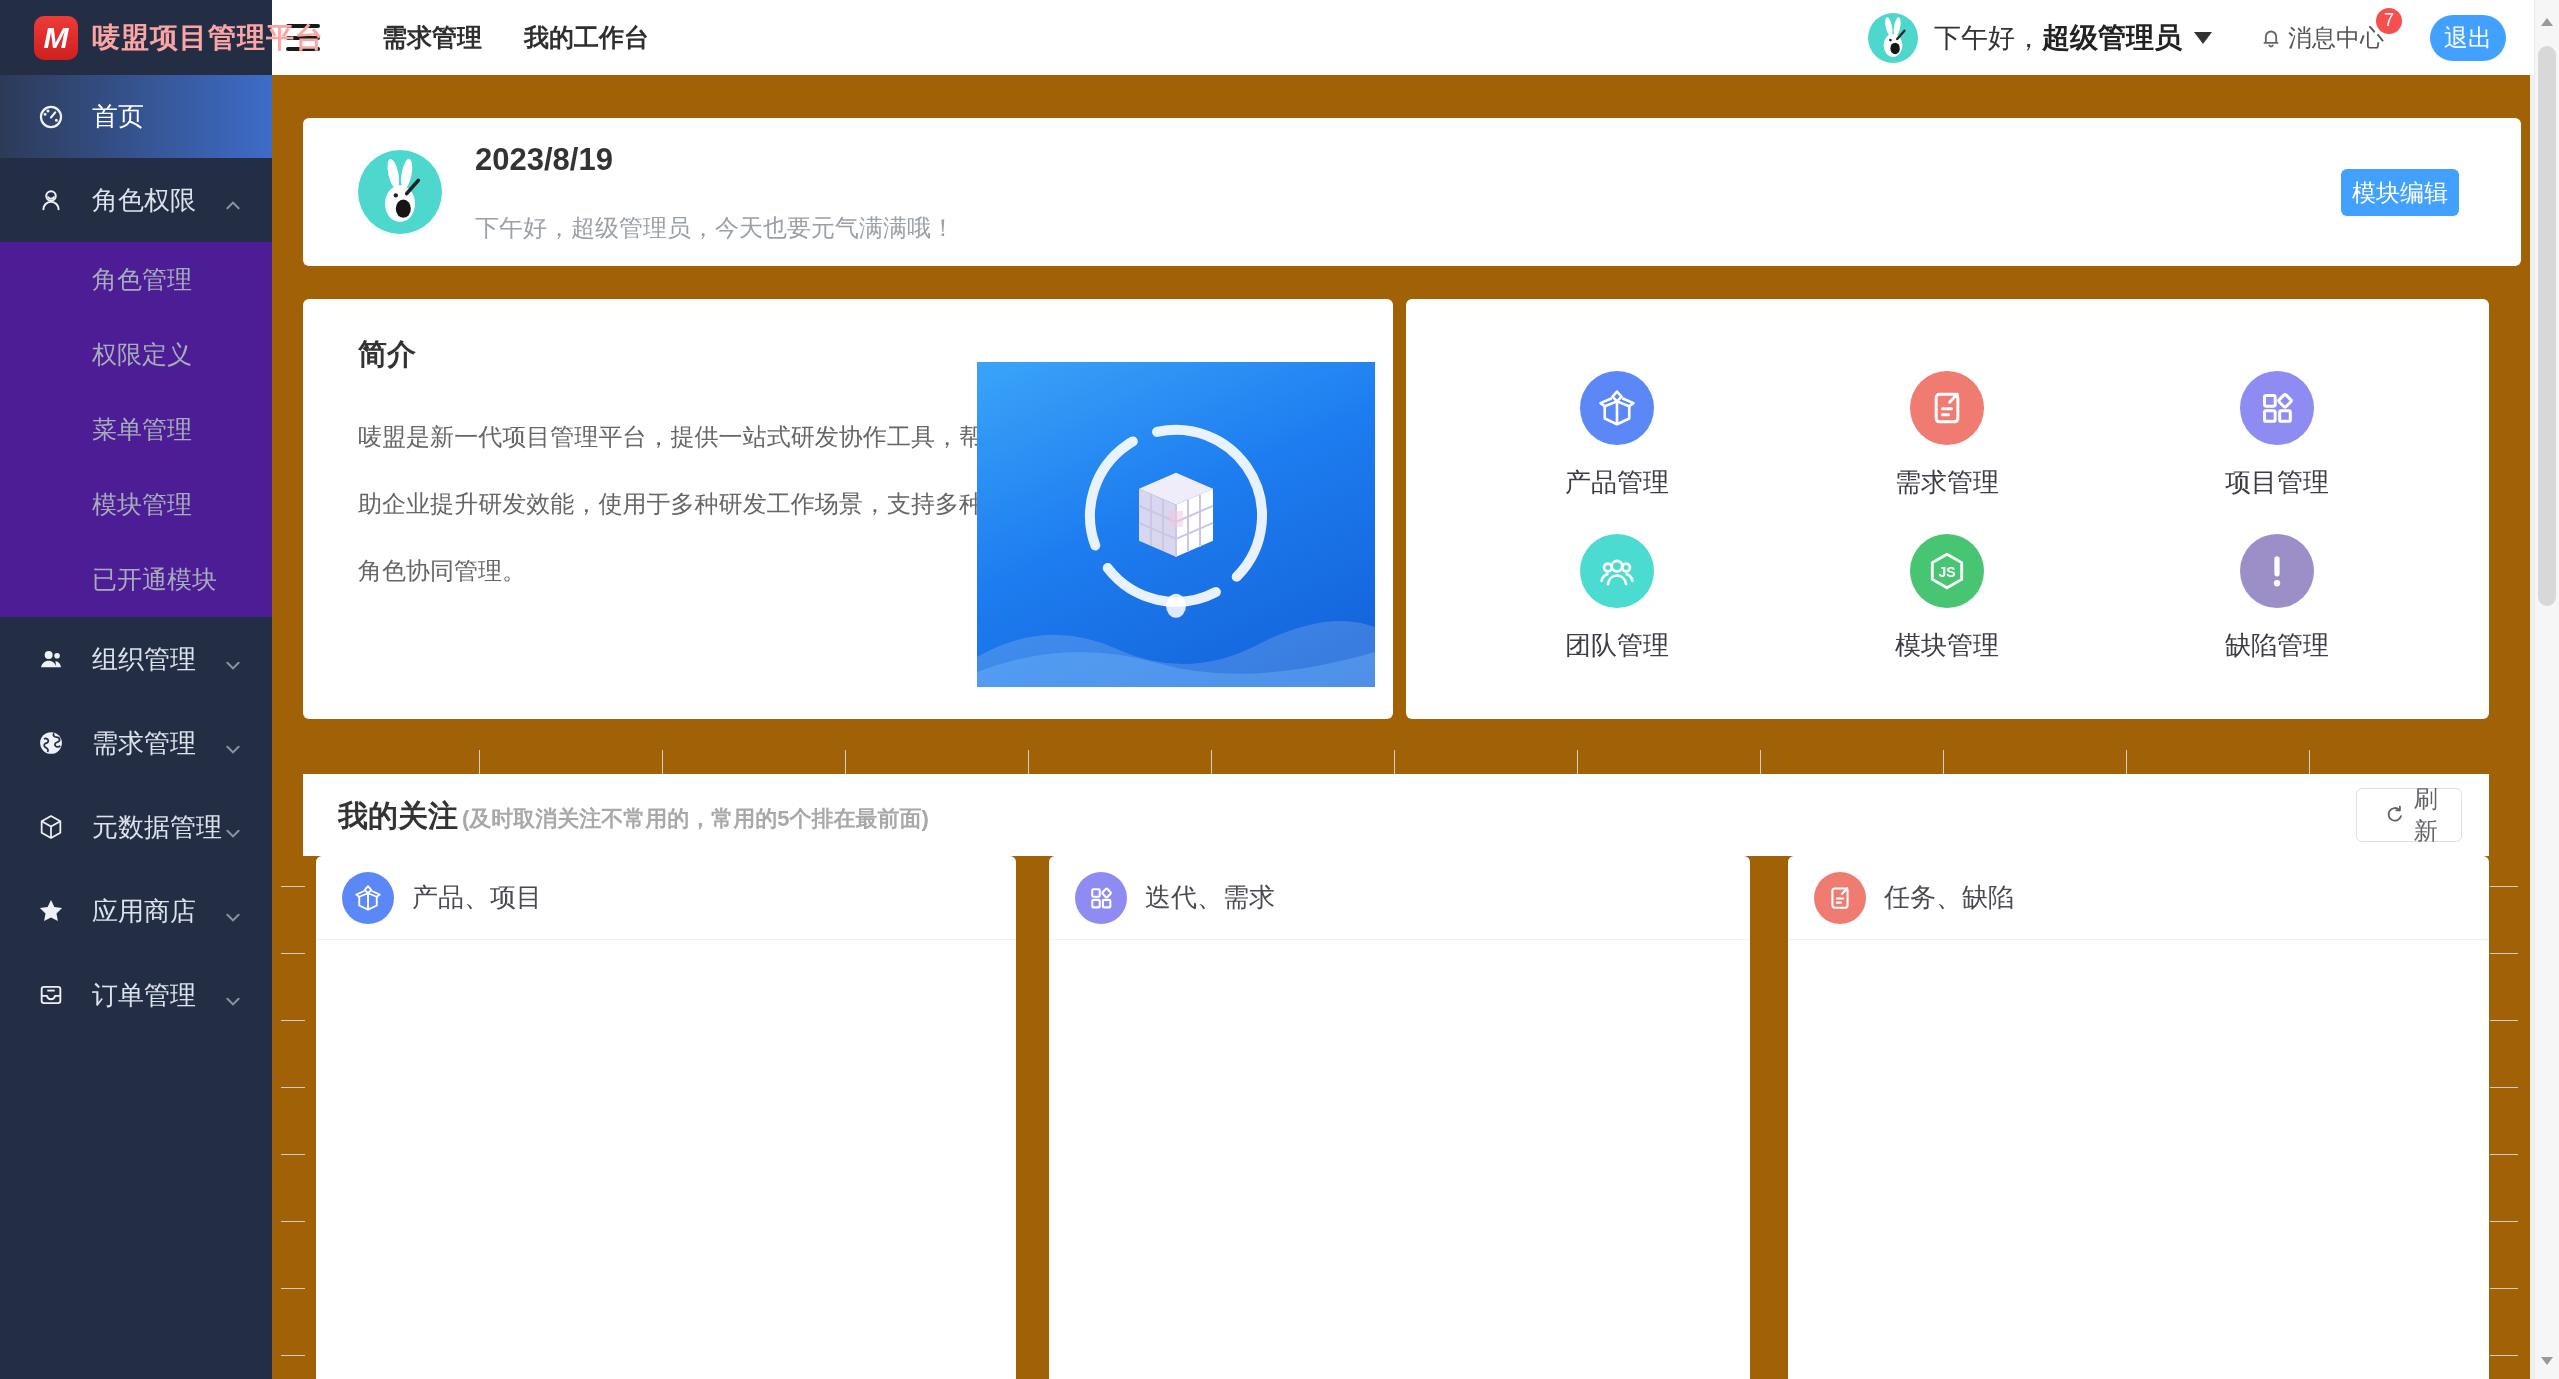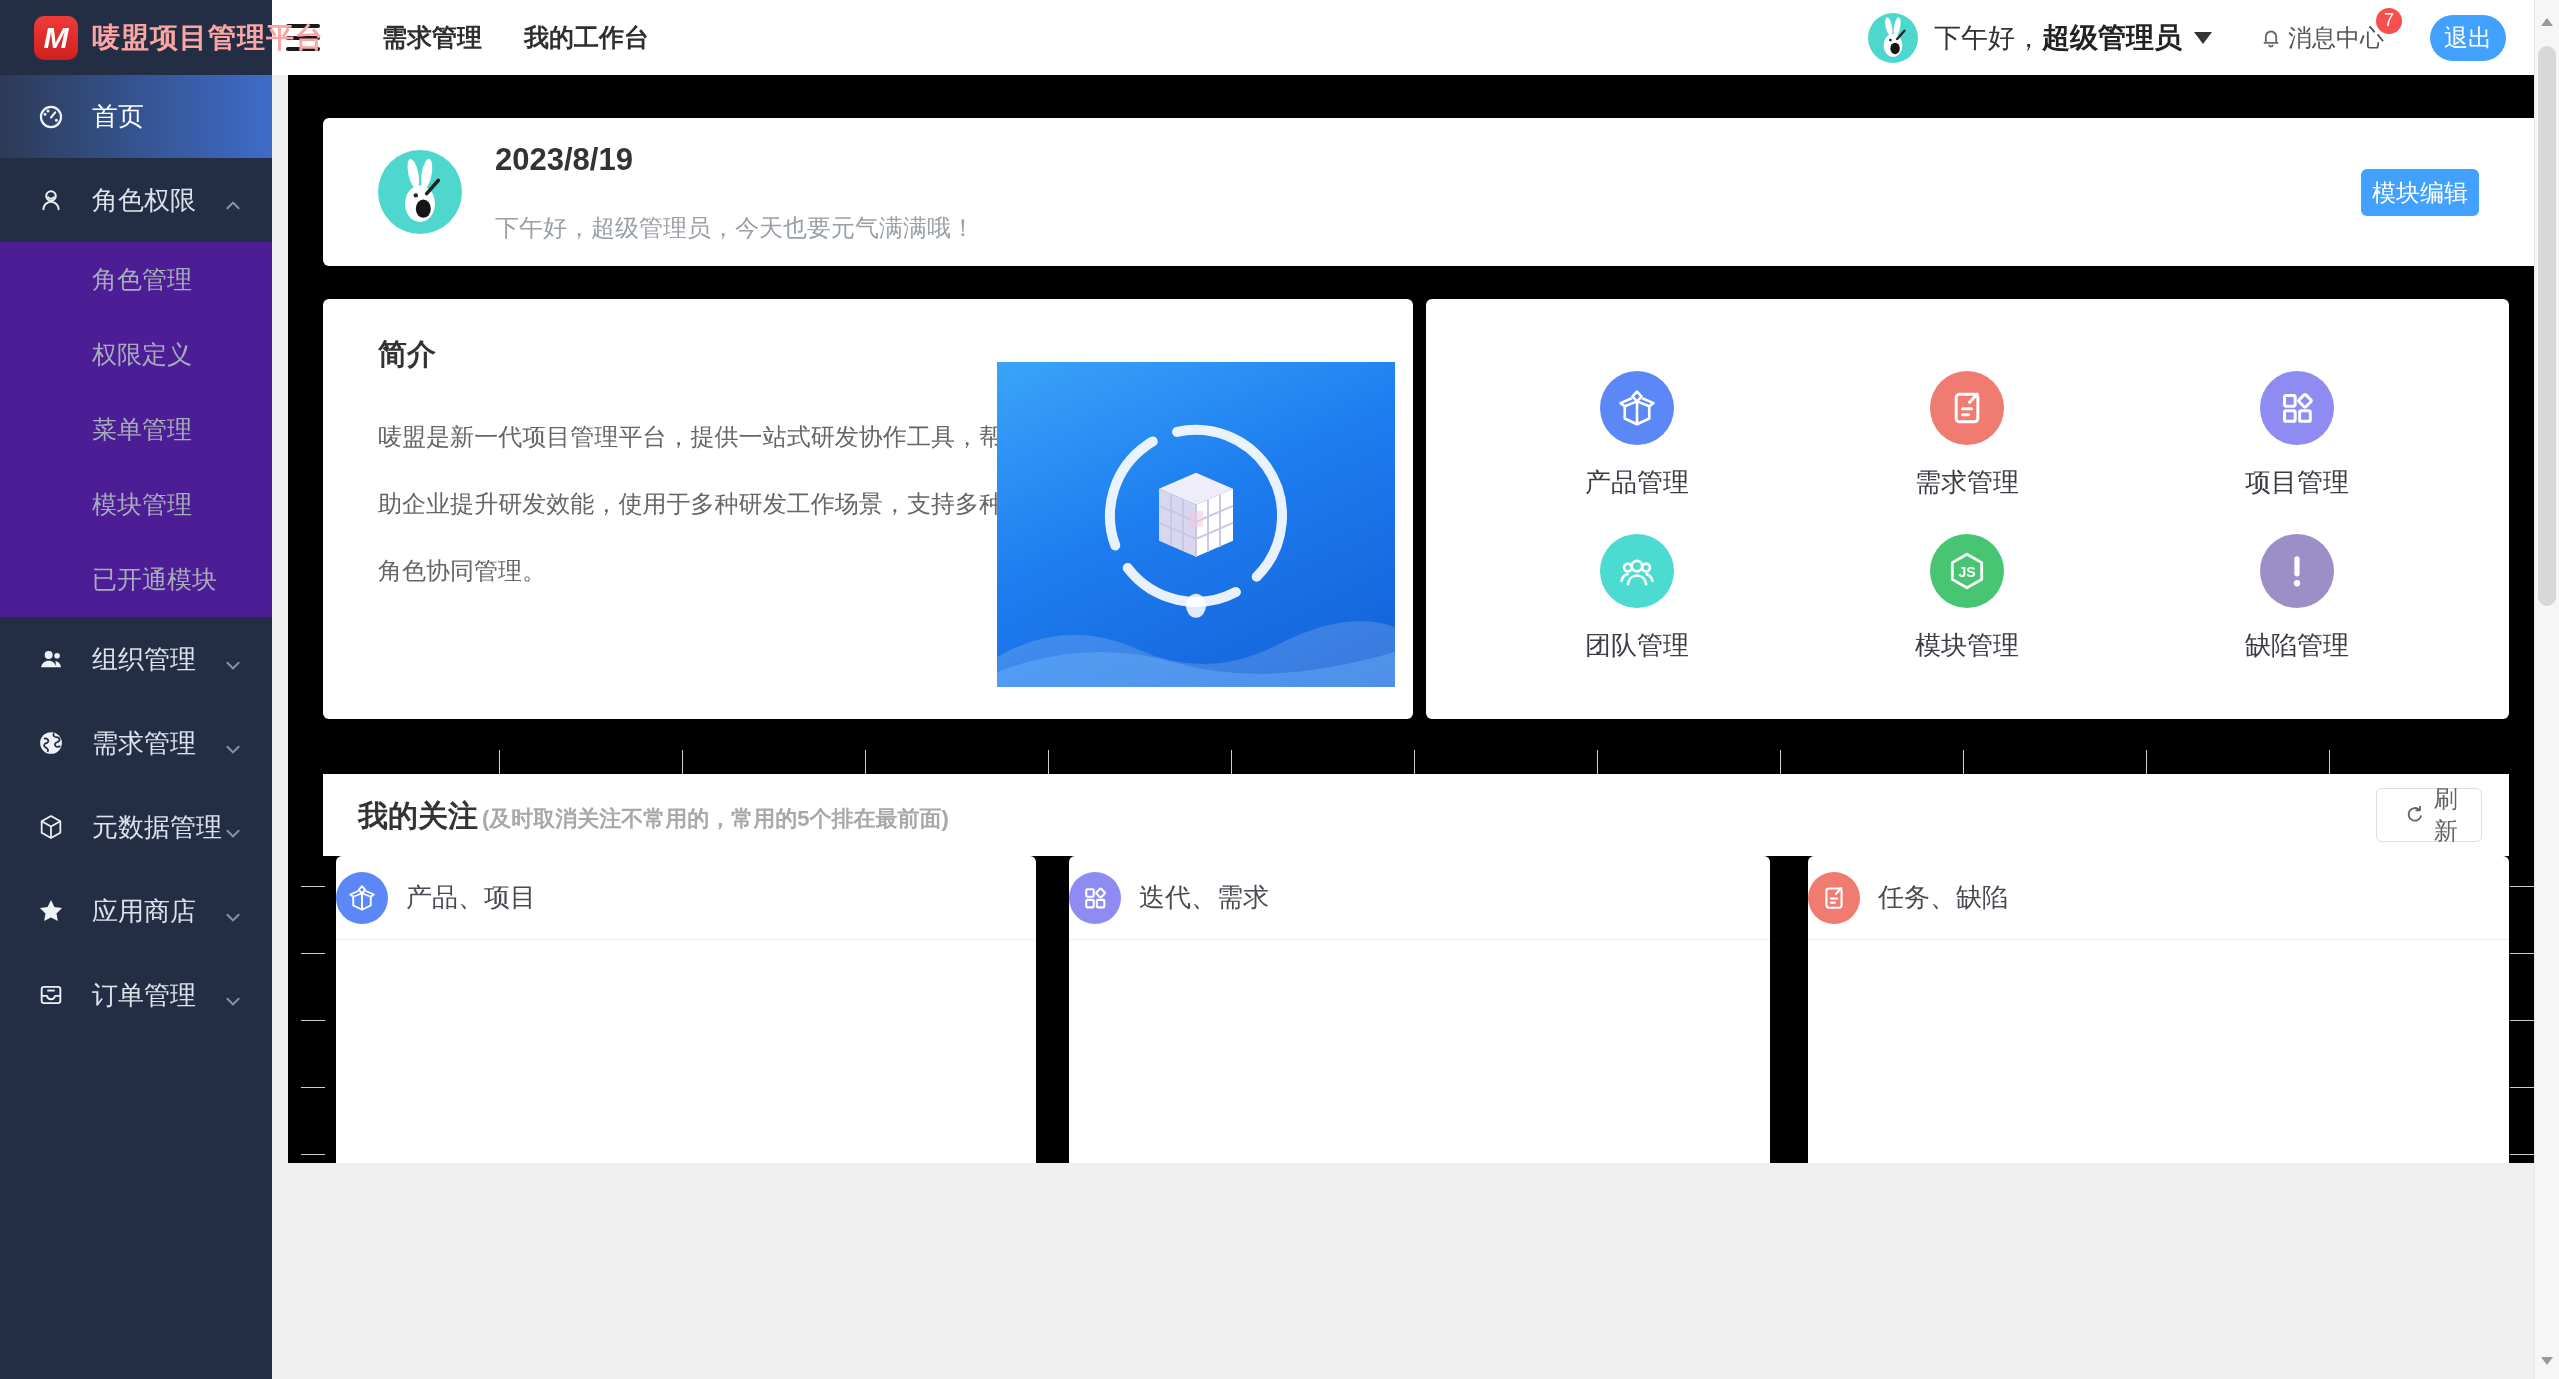--- a/index.html
+++ b/index.html
@@ -38,21 +38,21 @@
   .logout-btn { margin-left:46px; width:76px; height:46px; border-radius:23px; background:#42a0ff; color:#fff; font-size:24px;
                 display:flex; align-items:center; justify-content:center; cursor:pointer; }
 
   
   .scrollbar { position:absolute; right:0; top:0; width:25px; height:100%; background:#f6f6f6; border-left:1px solid #e9e9e9; z-index:4; }
   .sb-up { position:absolute; top:18px; left:50%; margin-left:-6px; width:0; height:0; border-left:6px solid transparent; border-right:6px solid transparent; border-bottom:8px solid #999; cursor:pointer; }
   .sb-down { position:absolute; bottom:14px; left:50%; margin-left:-6px; width:0; height:0; border-left:6px solid transparent; border-right:6px solid transparent; border-top:8px solid #999; cursor:pointer; }
   .sb-thumb { position:absolute; top:46px; left:3px; width:18px; height:560px; border-radius:9px; background:#d8d8d8; cursor:pointer; }
 
   
-  .main { position:absolute; left:288px; top:75px; width:2262px; height:1088px; overflow:hidden; background:#000000; }
+  .main { position:absolute; left:268px; top:75px; width:2262px; height:1304px; overflow:hidden; background:#a16207; }
   .card { position:absolute; background:#fff; border-radius:6px; }
 
   .welcome-card { left:35px; top:43px; width:2218px; height:148px; }
   .welcome-avatar { position:absolute; left:55px; top:32px; width:84px; height:84px; border-radius:50%; background:#4ed8cd; display:flex; align-items:center; justify-content:center; }
   .welcome-date { position:absolute; left:172px; top:24px; font-size:31px; font-weight:bold; color:#333; }
   .welcome-greet { position:absolute; left:172px; top:94px; font-size:24px; color:#9aa0a6; }
   .module-edit-btn { position:absolute; left:2038px; top:51px; width:118px; height:47px; border-radius:6px; background:#42a0ff; color:#fff;
                      font-size:24px; display:flex; align-items:center; justify-content:center; cursor:pointer; }
 
   .intro-card { left:35px; top:224px; width:1090px; height:420px;padding-left:14px; }
@@ -78,21 +78,21 @@
 
   .follow-strip { position:absolute; left:35px; top:699px; width:2186px; height:82px; background:#fff; }
   .follow-title-row { position:absolute; left:35px; top:22px; display:flex; align-items:baseline; }
   .follow-title { font-size:30px; font-weight:bold; color:#333; }
   .follow-hint { font-size:22px; color:#a8a8a8; margin-left:4px; font-weight:bold; }
   .refresh-btn { position:absolute; left:2053px; top:14px; width:106px; height:54px; background:#fff; border:1px solid #dcdfe6; border-radius:6px;
                  display:flex; align-items:center; justify-content:center; gap:8px; font-size:24px; color:#606266; cursor:pointer;padding-left:27px; }
 
   .follow-card { top:781px; height:540px; box-shadow:0 1px 3px rgba(0,0,0,.04); }
   .fc-1 { left:48px; width:700px; } .fc-2 { left:781px; width:701px; } .fc-3 { left:1520px; width:701px; }
-  .fc-header { height:84px; display:flex; align-items:center; border-bottom:1px solid #f0f0f2; }
+  .fc-header { height:84px; display:flex; align-items:center; padding-left:26px; border-bottom:1px solid #f0f0f2; }
   .fc-icon { width:52px; height:52px; border-radius:50%; display:flex; align-items:center; justify-content:center; flex:0 0 auto; }
   .fc-label { margin-left:18px; font-size:26px; color:#4a4a52; font-weight:500; }
 </style>
 </head>
 <body>
 
 <aside class="sidebar">
   <div class="logo-row">
     <div class="logo-sq">M</div>
     <div class="logo-title">唛盟项目管理平台</div>

